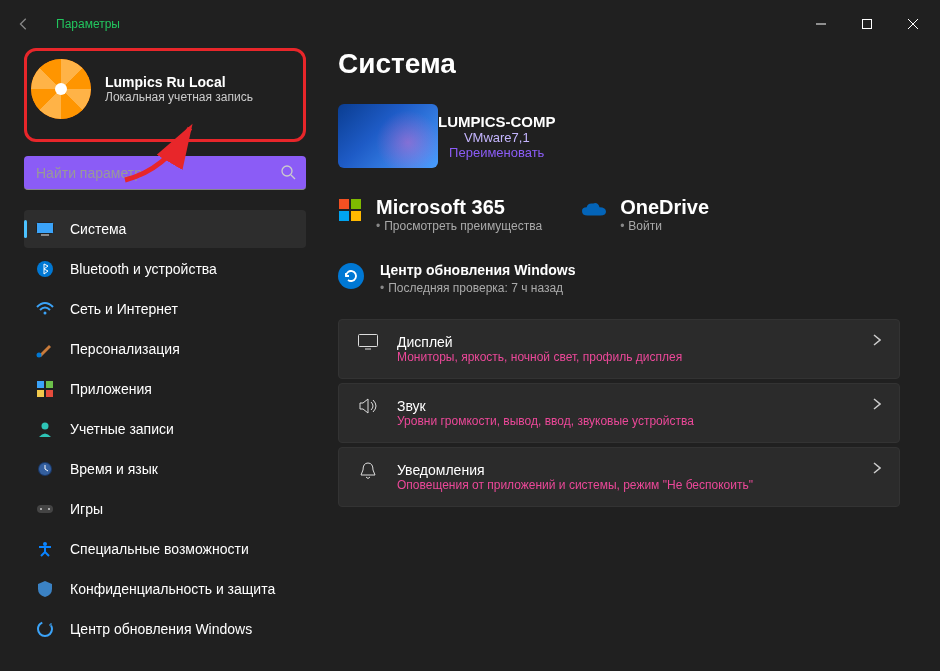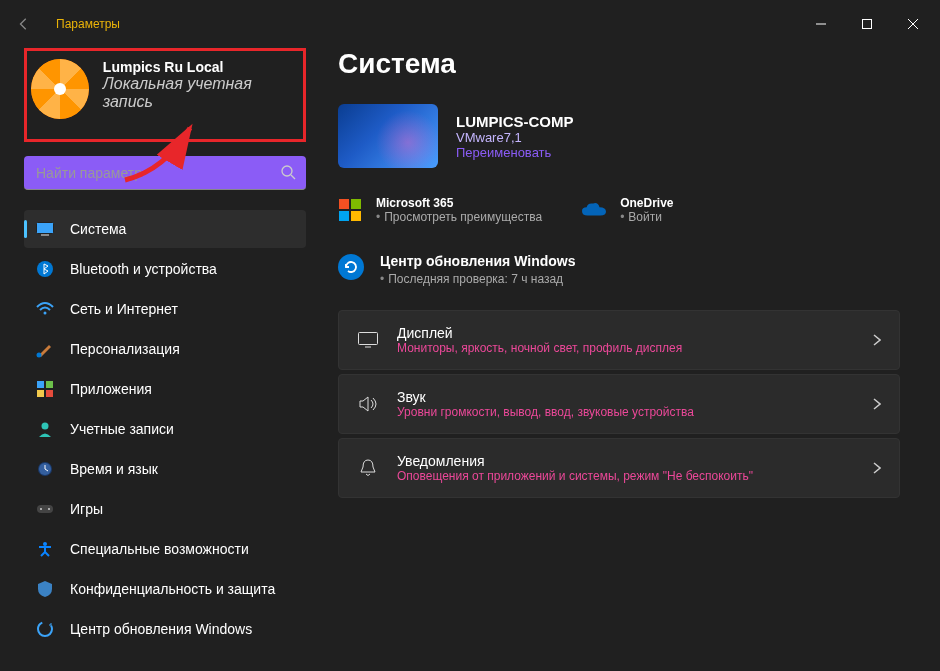--- a/index.html
+++ b/index.html
@@ -1,68 +1,68 @@
 <!DOCTYPE html>
 <html><head>
 <meta charset="utf-8">
 <style>
 * { margin: 0; padding: 0; box-sizing: border-box; font-family: 'Segoe UI', sans-serif; }
 body { background: #202020; color: #fff; width: 940px; height: 671px; overflow: hidden; position: relative; }
 
 .titlebar { height: 48px; display: flex; align-items: center; padding: 0 4px; }
 .back-btn { width: 40px; height: 40px; display: flex; align-items: center; justify-content: center; color: #888; }
-.title { font-size: 12px; color: #eab308; margin-left: 12px; }
+.title { font-size: 12px; color: #22c55e; margin-left: 12px; }
 .win-controls { margin-left: auto; display: flex; }
 .win-btn { width: 46px; height: 32px; display: flex; align-items: center; justify-content: center; color: #fff; }
 
 .layout { display: flex; height: calc(100% - 48px); }
 
 .sidebar { width: 318px; padding: 0 12px 0 24px; }
-.profile { display: flex; align-items: flex-start; gap: 14px; padding: 8px 4px 20px 4px; position: relative; border: 3px solid #e8262a; border-radius: 0; margin-bottom: 14px; }
+.profile { display: flex; align-items: center; gap: 14px; padding: 8px 4px 20px 4px; position: relative; border: 3px solid #e8262a; border-radius: 12px; margin-bottom: 14px; }
 .avatar { width: 60px; height: 60px; border-radius: 50%; background: radial-gradient(circle at center, #ff9500 0%, #ff7a00 100%); display: flex; align-items: center; justify-content: center; position: relative; overflow: hidden; }
 .avatar::before { content: ""; position: absolute; width: 100%; height: 100%; background:
   conic-gradient(from 0deg, #ffb347 0deg 45deg, #ff9500 45deg 90deg, #ffb347 90deg 135deg, #ff9500 135deg 180deg, #ffb347 180deg 225deg, #ff9500 225deg 270deg, #ffb347 270deg 315deg, #ff9500 315deg 360deg); border-radius: 50%; }
 .avatar::after { content: ""; position: absolute; width: 12px; height: 12px; background: #fff; border-radius: 50%; }
 .profile-name { font-size: 14px; font-weight: 600; }
-.profile-sub { font-size: 16px; color: #ccc; font-style: italic; }
+.profile-sub { font-size: 12px; color: #ccc; }
 
 .search { position: relative; margin-bottom: 20px; }
 .search input { width: 100%; height: 34px; background: #8b5cf6; border: none; border-bottom: 1px solid #888; border-radius: 4px; color: #fff; padding: 0 36px 0 12px; font-size: 14px; }
 .search input::placeholder { color: #999; }
 .search-icon { position: absolute; right: 10px; top: 8px; color: #ccc; }
 
 .nav { list-style: none; }
 .nav-item { display: flex; align-items: center; gap: 16px; height: 38px; padding: 0 12px; border-radius: 4px; font-size: 14px; cursor: pointer; margin-bottom: 2px; }
 .nav-item.selected { background: #2d2d2d; position: relative; }
 .nav-item.selected::before { content: ""; position: absolute; left: 0; top: 10px; bottom: 10px; width: 3px; background: #4cc2ff; border-radius: 2px; }
 .nav-icon { width: 18px; height: 18px; display: flex; align-items: center; justify-content: center; flex-shrink: 0; }
 
 .main { flex: 1; padding: 0 40px 0 20px; overflow-y: auto; }
 .page-title { font-size: 28px; font-weight: 600; margin-bottom: 24px; }
 
-.device-row { display: flex; align-items: center; gap: 18px; margin-bottom: 28px; }
+.device-row { display: flex; align-items: center; margin-bottom: 28px; text-align: center; }
 .device-thumb { width: 100px; height: 64px; background: linear-gradient(135deg, #0a3d91 0%, #1e5bc6 40%, #4a9eff 100%); border-radius: 6px; position: relative; overflow: hidden; }
 .device-thumb::after { content: "";  position: absolute; inset:0; background: radial-gradient(circle at 70% 60%, rgba(255,100,200,0.4) 0%, transparent 40%); }
 .device-name { font-size: 15px; font-weight: 600; }
 .device-model { font-size: 13px; color: #c4b5fd; }
 .device-rename { font-size: 13px; color: #8b5cf6; }
 
 .quick-row { display: flex; gap: 40px; margin-bottom: 28px; }
 .quick-item { display: flex; align-items: flex-start; gap: 14px; }
 .quick-icon { width: 24px; height: 24px; display: flex; align-items: center; justify-content: center; flex-shrink: 0; margin-top: 2px; }
-.quick-title { font-size: 12px; font-weight: 600; }
+.quick-title { font-size: 20px; font-weight: 600; }
 .quick-sub { font-size: 12px; color: #aaa; }
 .bullet { color: #888; margin-right: 4px; }
 
 .update-row { display: flex; align-items: flex-start; gap: 16px; margin-bottom: 24px; }
 .update-icon { width: 26px; height: 26px; border-radius: 50%; background: #0078d4; display: flex; align-items: center; justify-content: center; flex-shrink: 0; margin-top: 2px;}
 .update-title { font-size: 14px; font-weight: 600; line-height: 1.3; }
 .update-sub { font-size: 12px; color: #aaa; margin-top: 2px; }
 
-.card { background: #2b2b2b; border: 1px solid #333; border-radius: 4px; display: flex; align-items: center; gap: 18px; padding: 14px 18px; margin-bottom: 4px; cursor: pointer; }
+.card { background: #2b2b2b; border: 1px solid #333; border-radius: 4px; display: flex; gap: 18px; padding: 14px 18px; margin-bottom: 4px; cursor: pointer; }
 .card-icon { width: 22px; display: flex; justify-content: center; color: #ddd; }
 .card-body { flex: 1; }
 .card-title { font-size: 14px; }
 .card-sub { font-size: 12px; color: #ec4899; }
 .chevron { color: #ccc; }
 
 .arrow-annotation { position: absolute; left: 115px; top: 120px; pointer-events: none; }
 
 svg { display: block; }
 </style>

